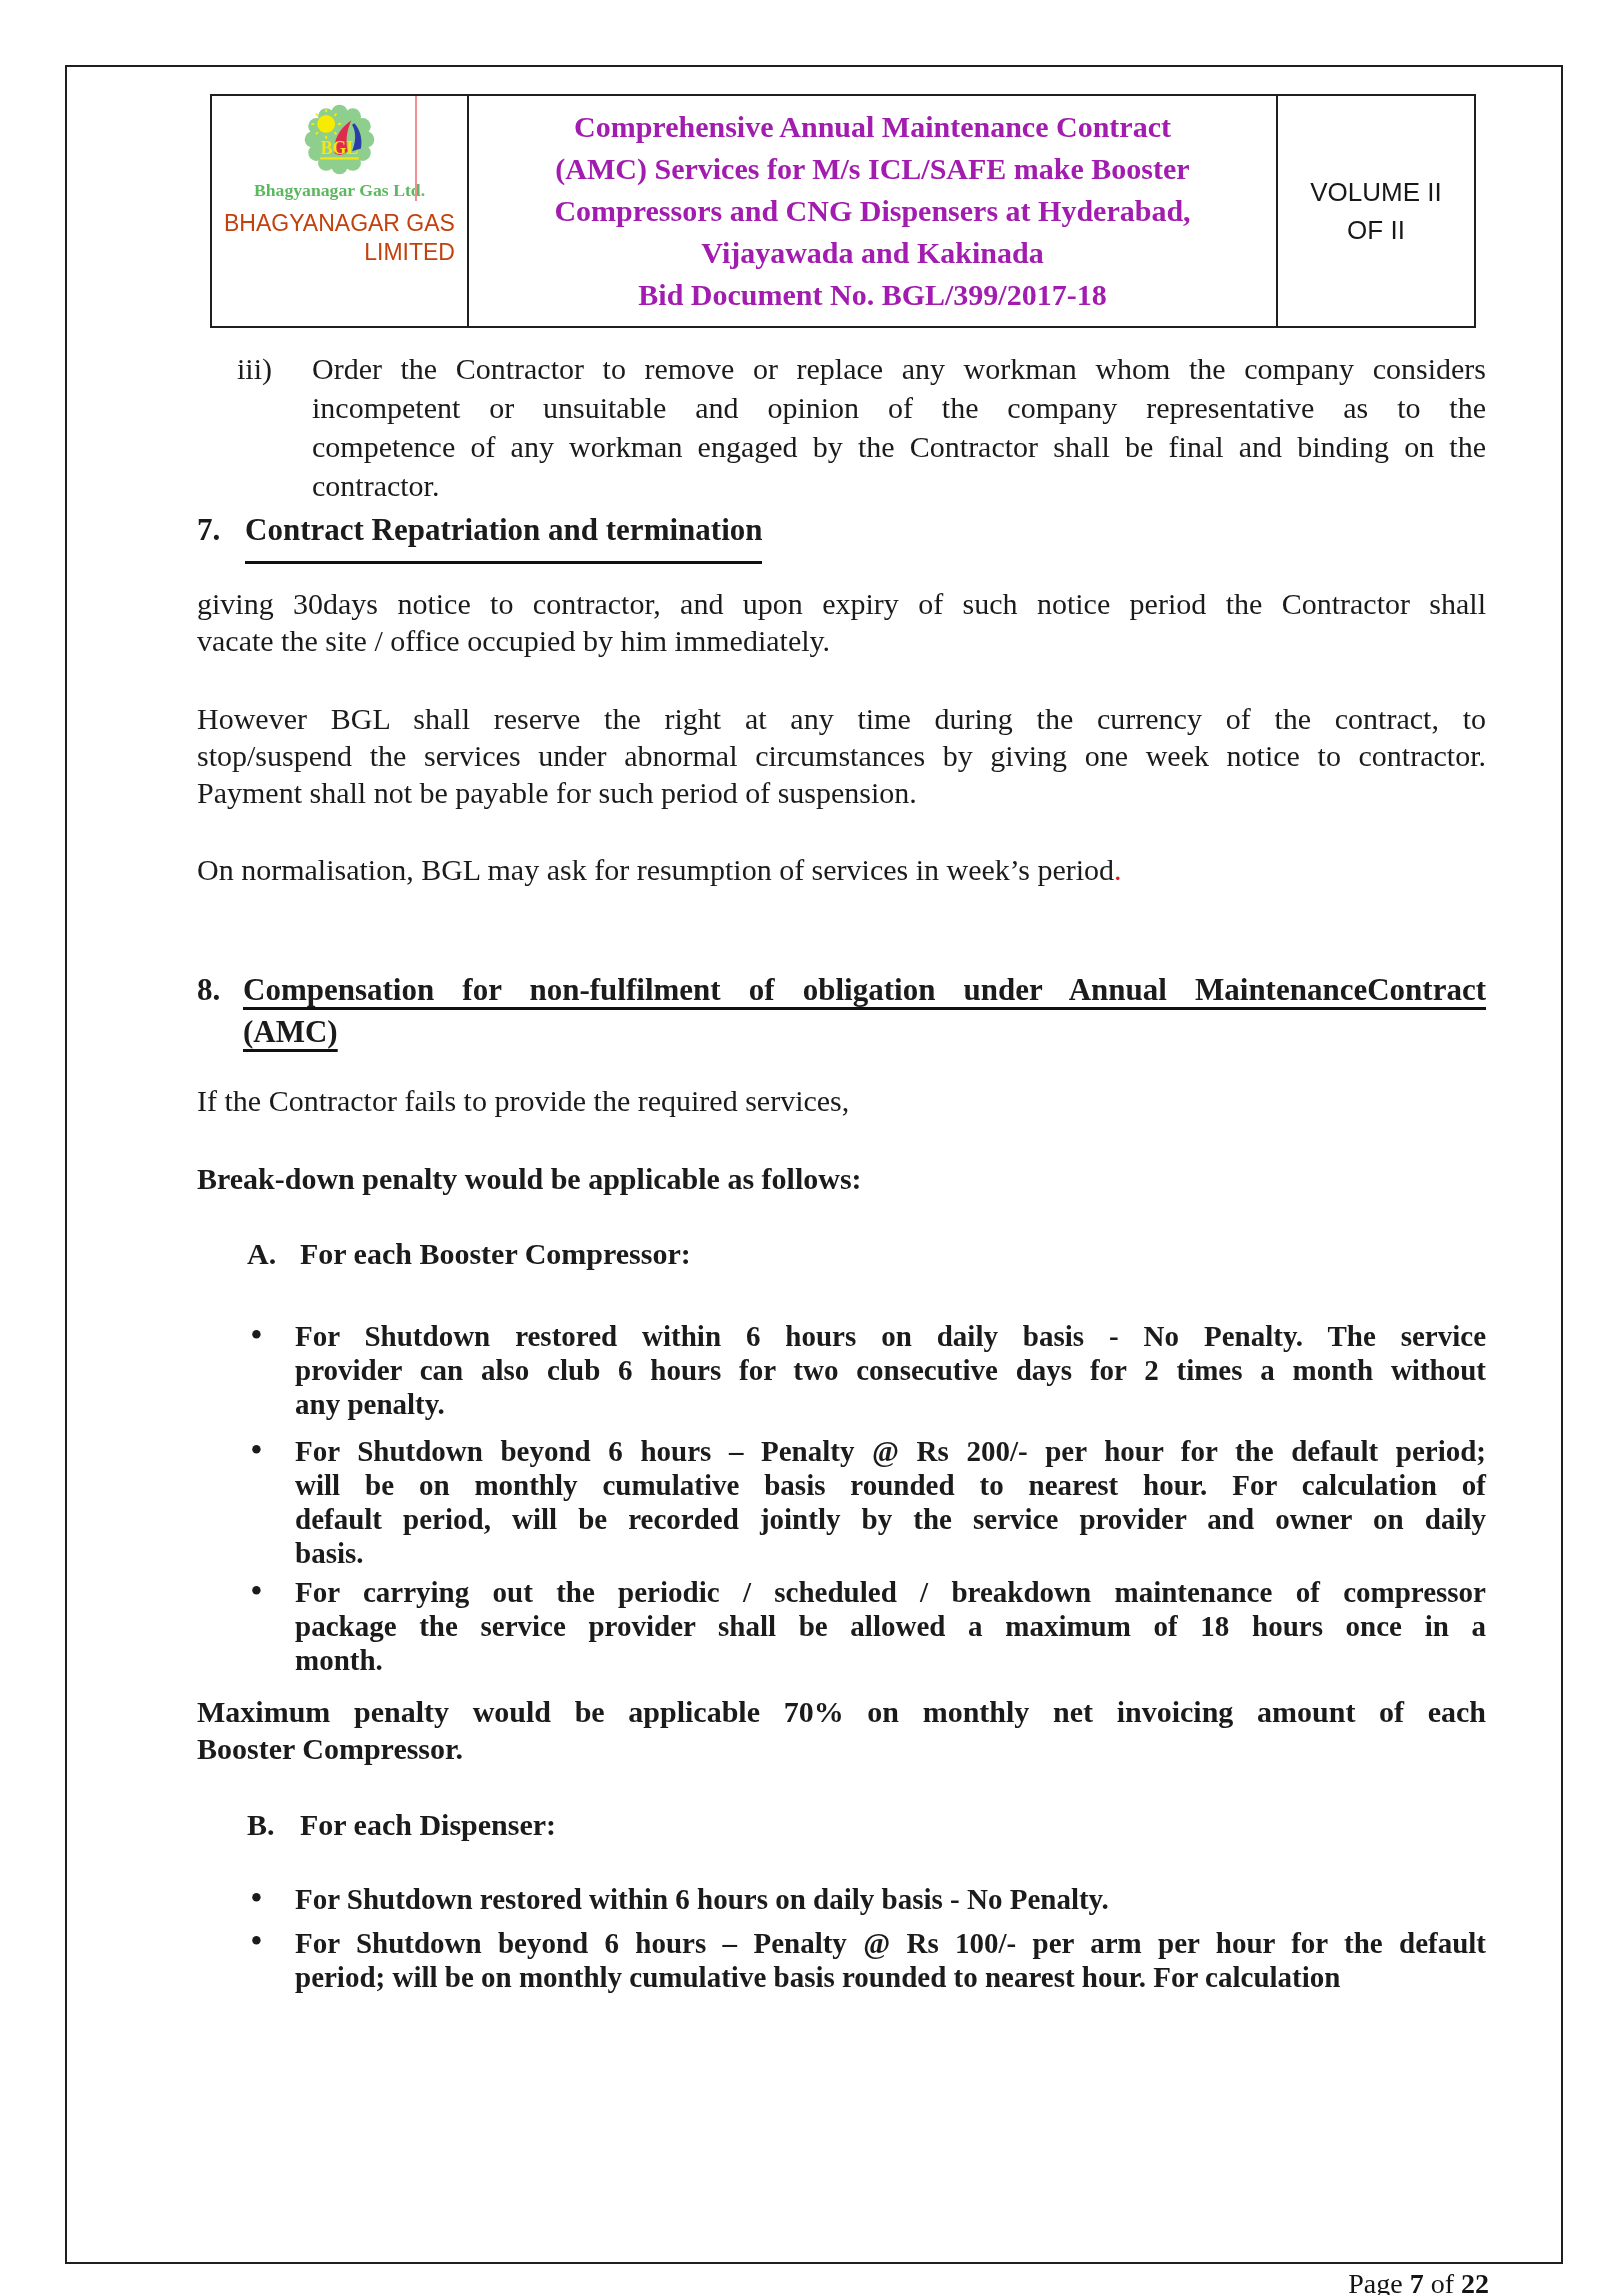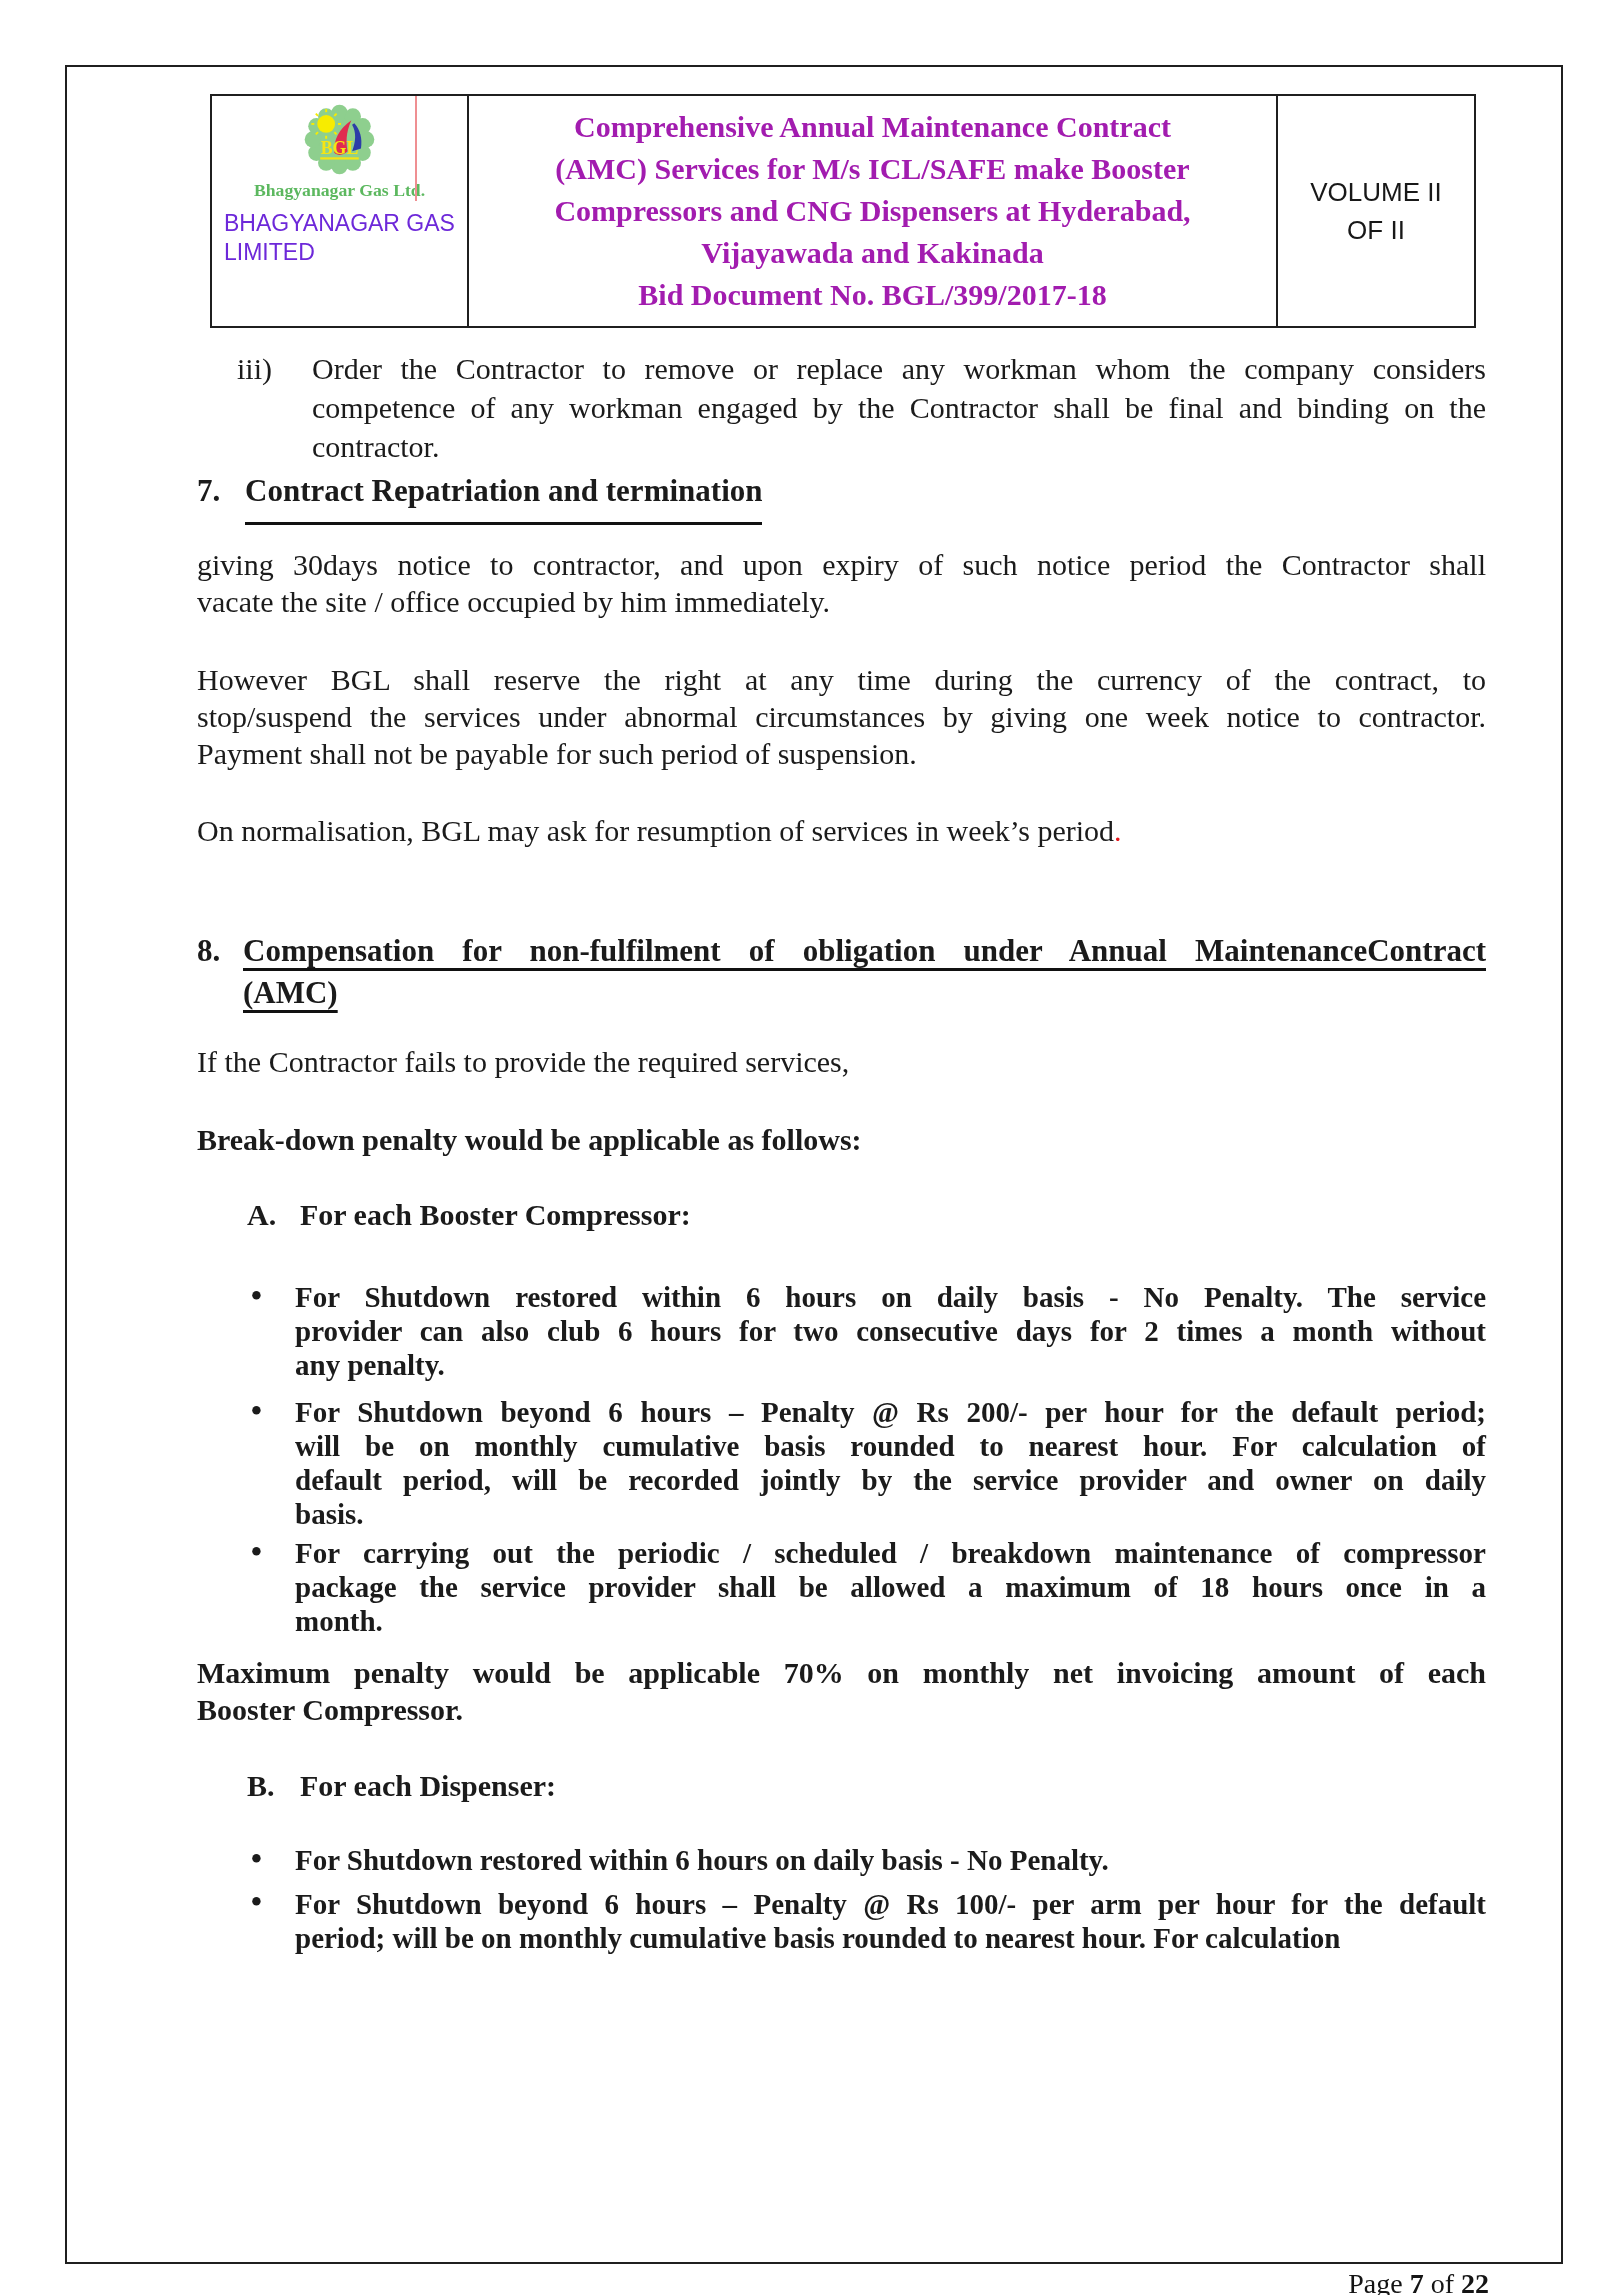--- a/index.html
+++ b/index.html
@@ -14,21 +14,21 @@
   .c1{width:257px;border-right:2.6px solid #1f1f1f;display:flex;flex-direction:column;
       align-items:center;justify-content:flex-start;padding-top:5.2px;}
   .c2{flex:1;border-right:2.6px solid #1f1f1f;display:flex;flex-direction:column;
       align-items:center;justify-content:center;text-align:center;}
   .c3{width:196px;display:flex;flex-direction:column;align-items:center;justify-content:center;
       font-family:"Liberation Sans",sans-serif;font-size:26px;line-height:38px;color:#181818;}
   .title-line{font-weight:bold;font-size:30px;line-height:42px;color:#a21caf;}
   .logo-sub{font-family:"Liberation Serif",serif;font-weight:bold;color:#5cb85f;
             font-size:17.7px;margin-top:-1.3px;}
   .company{font-family:"Liberation Sans",sans-serif;font-size:23px;line-height:29.4px;
-           text-align:left;color:#6d28d9;margin-top:7.9px;}
+           text-align:right;color:#c2410c;margin-top:7.9px;}
   .redline{position:absolute;right:50px;top:0;width:2px;height:105px;background:#ef8f92;}
   
   .content{position:absolute;left:130px;top:282px;width:1289px;font-size:30px;}
   .jline{text-align:justify;text-align-last:justify;}
   .lline{text-align:left;}
   .iii{position:relative;padding-left:115px;line-height:39px;margin-bottom:5.2px;}
   .iii .mk{position:absolute;left:40px;top:0;}
   .h7{font-weight:bold;font-size:31px;line-height:39px;margin-bottom:36px;}
   .h7 .num{display:inline-block;width:48px;}
   .h7 .u7{border-bottom:3.9px solid #111;padding-bottom:14px;}
@@ -122,20 +122,21 @@
         <div>VOLUME II</div>
         <div>OF II</div>
       </div>
     </div>
 
     <div class="content">
 
       <div class="iii">
         <span class="mk">iii)</span>
         <div class="jline">Order the Contractor to remove or replace any workman whom the company considers</div>
+        <div class="jline">incompetent or unsuitable and opinion of the company representative as to the</div>
         <div class="jline">competence of any workman engaged by the Contractor shall be final and binding on the</div>
         <div class="lline">contractor.</div>
       </div>
 
       <div class="h7">
         <span class="num">7.</span><span class="u7">Contract Repatriation and termination</span>
       </div>
 
       <div class="para p1">
         <div class="jline">giving 30days notice to contractor, and upon expiry of such notice period the Contractor shall</div>

